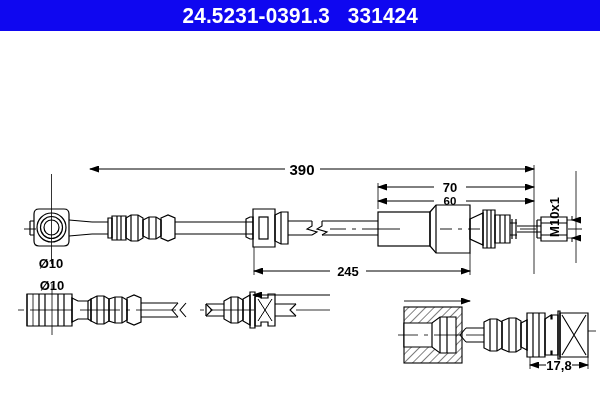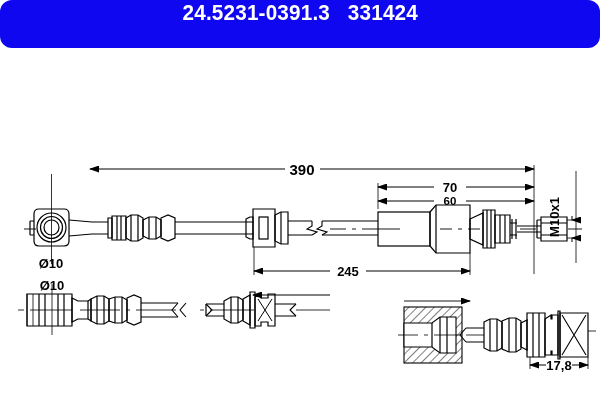--- a/index.html
+++ b/index.html
@@ -18,25 +18,25 @@
     position: absolute;
     left: 0; top: 0;
     width: 600px;
     height: 400px;
     background: #ffffff;
   }
   #header-bar {
     position: absolute;
     left: 0; top: 0;
     width: 600px;
-    height: 48px;
+    height: 31px;
     background: #0f07f0;
     display: flex;
+    align-items: center;
     justify-content: center;
-    border-radius: 12px;
   }
   #header-text {
     color: #ffffff;
     font-family: "Liberation Sans", sans-serif;
     font-weight: bold;
     font-size: 22px;
     letter-spacing: 0.2px;
     white-space: pre;
     transform: scaleX(0.94);
     transform-origin: center;

